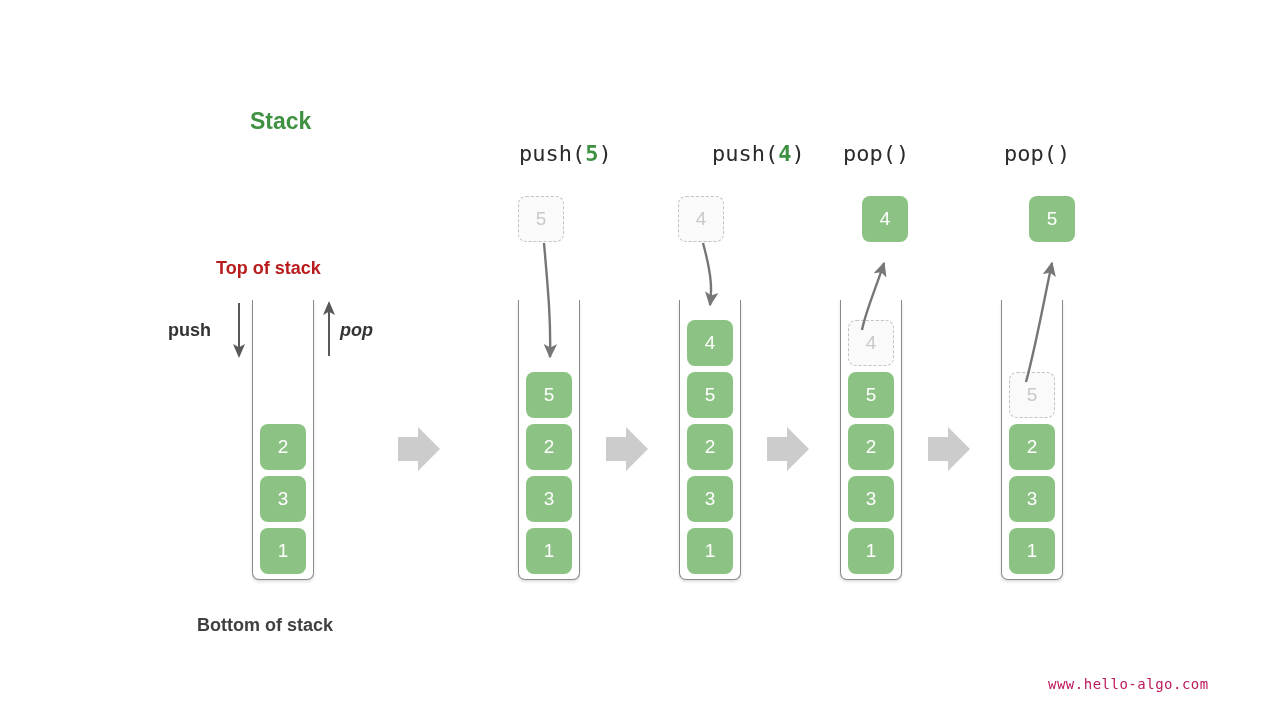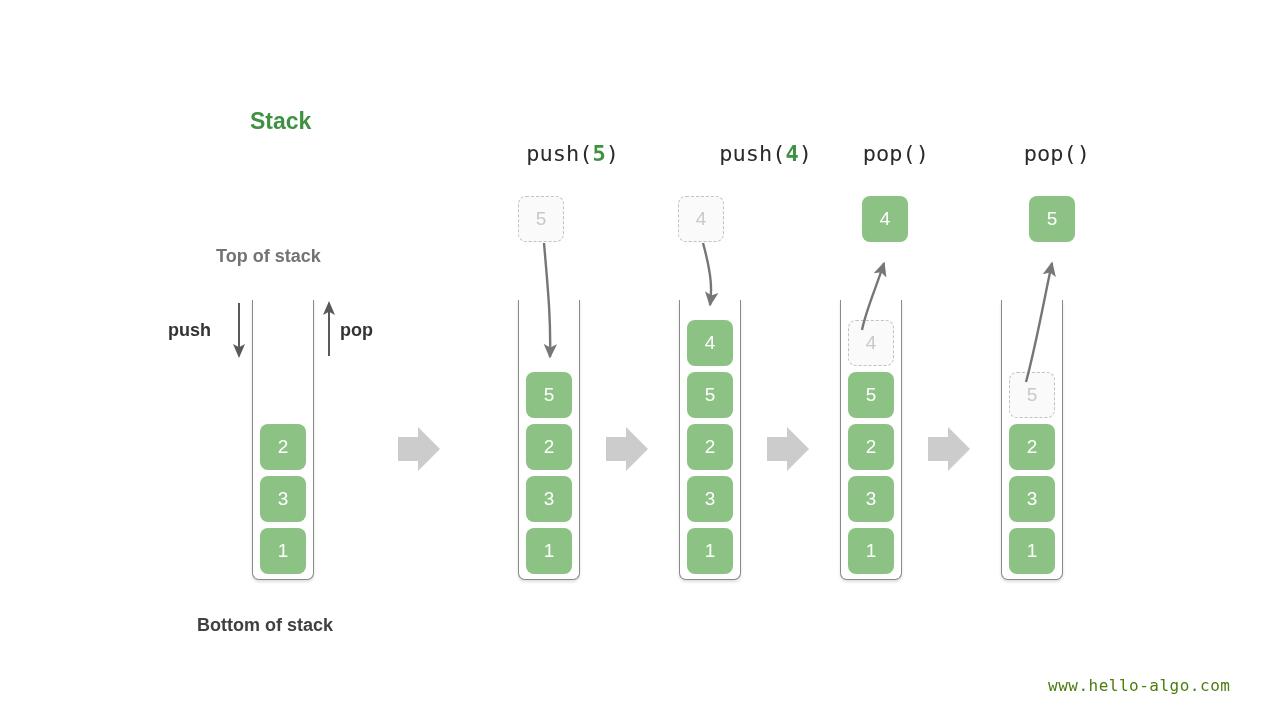--- a/index.html
+++ b/index.html
@@ -31,24 +31,24 @@
     font-size: 23px;
     font-weight: bold;
     color: #3f9142;
     letter-spacing: 0px;
     white-space: nowrap;
   }
 
   .label-top {
     position: absolute;
     left: 216px;
-    top: 246px;
-    font-size: 18px;
-    font-weight: bold;
-    color: #737373;
+    top: 258px;
+    font-size: 18px;
+    font-weight: bold;
+    color: #b91c1c;
     white-space: nowrap;
   }
   .label-bottom {
     position: absolute;
     left: 197px;
     top: 615px;
     font-size: 18px;
     font-weight: bold;
     color: #404040;
     white-space: nowrap;
@@ -63,40 +63,41 @@
     white-space: nowrap;
   }
   .label-pop {
     position: absolute;
     left: 340px;
     top: 320px;
     font-size: 18px;
     font-weight: bold;
     color: #333333;
     white-space: nowrap;
+    font-style: italic;
   }
 
   .op-label {
     position: absolute;
     top: 141px;
     font-family: "DejaVu Sans Mono", "Liberation Mono", monospace;
     font-size: 22px;
     color: #2b2b2b;
     white-space: nowrap;
-    text-align: right;
+    text-align: left;
   }
   .op-label .arg { color: #3f9142; font-weight: bold; }
 
   .watermark {
     position: absolute;
     left: 1048px;
     top: 676px;
     font-family: "DejaVu Sans Mono", "Liberation Mono", monospace;
-    font-size: 16px;
-    color: #4d7c0f;
+    font-size: 14px;
+    color: #be185d;
     letter-spacing: 0.5px;
     white-space: nowrap;
   }
 
   
   .stack-container {
     position: absolute;
     width: 62px;
     box-sizing: border-box;
     border-left: 1.5px solid #8a8a8a;

